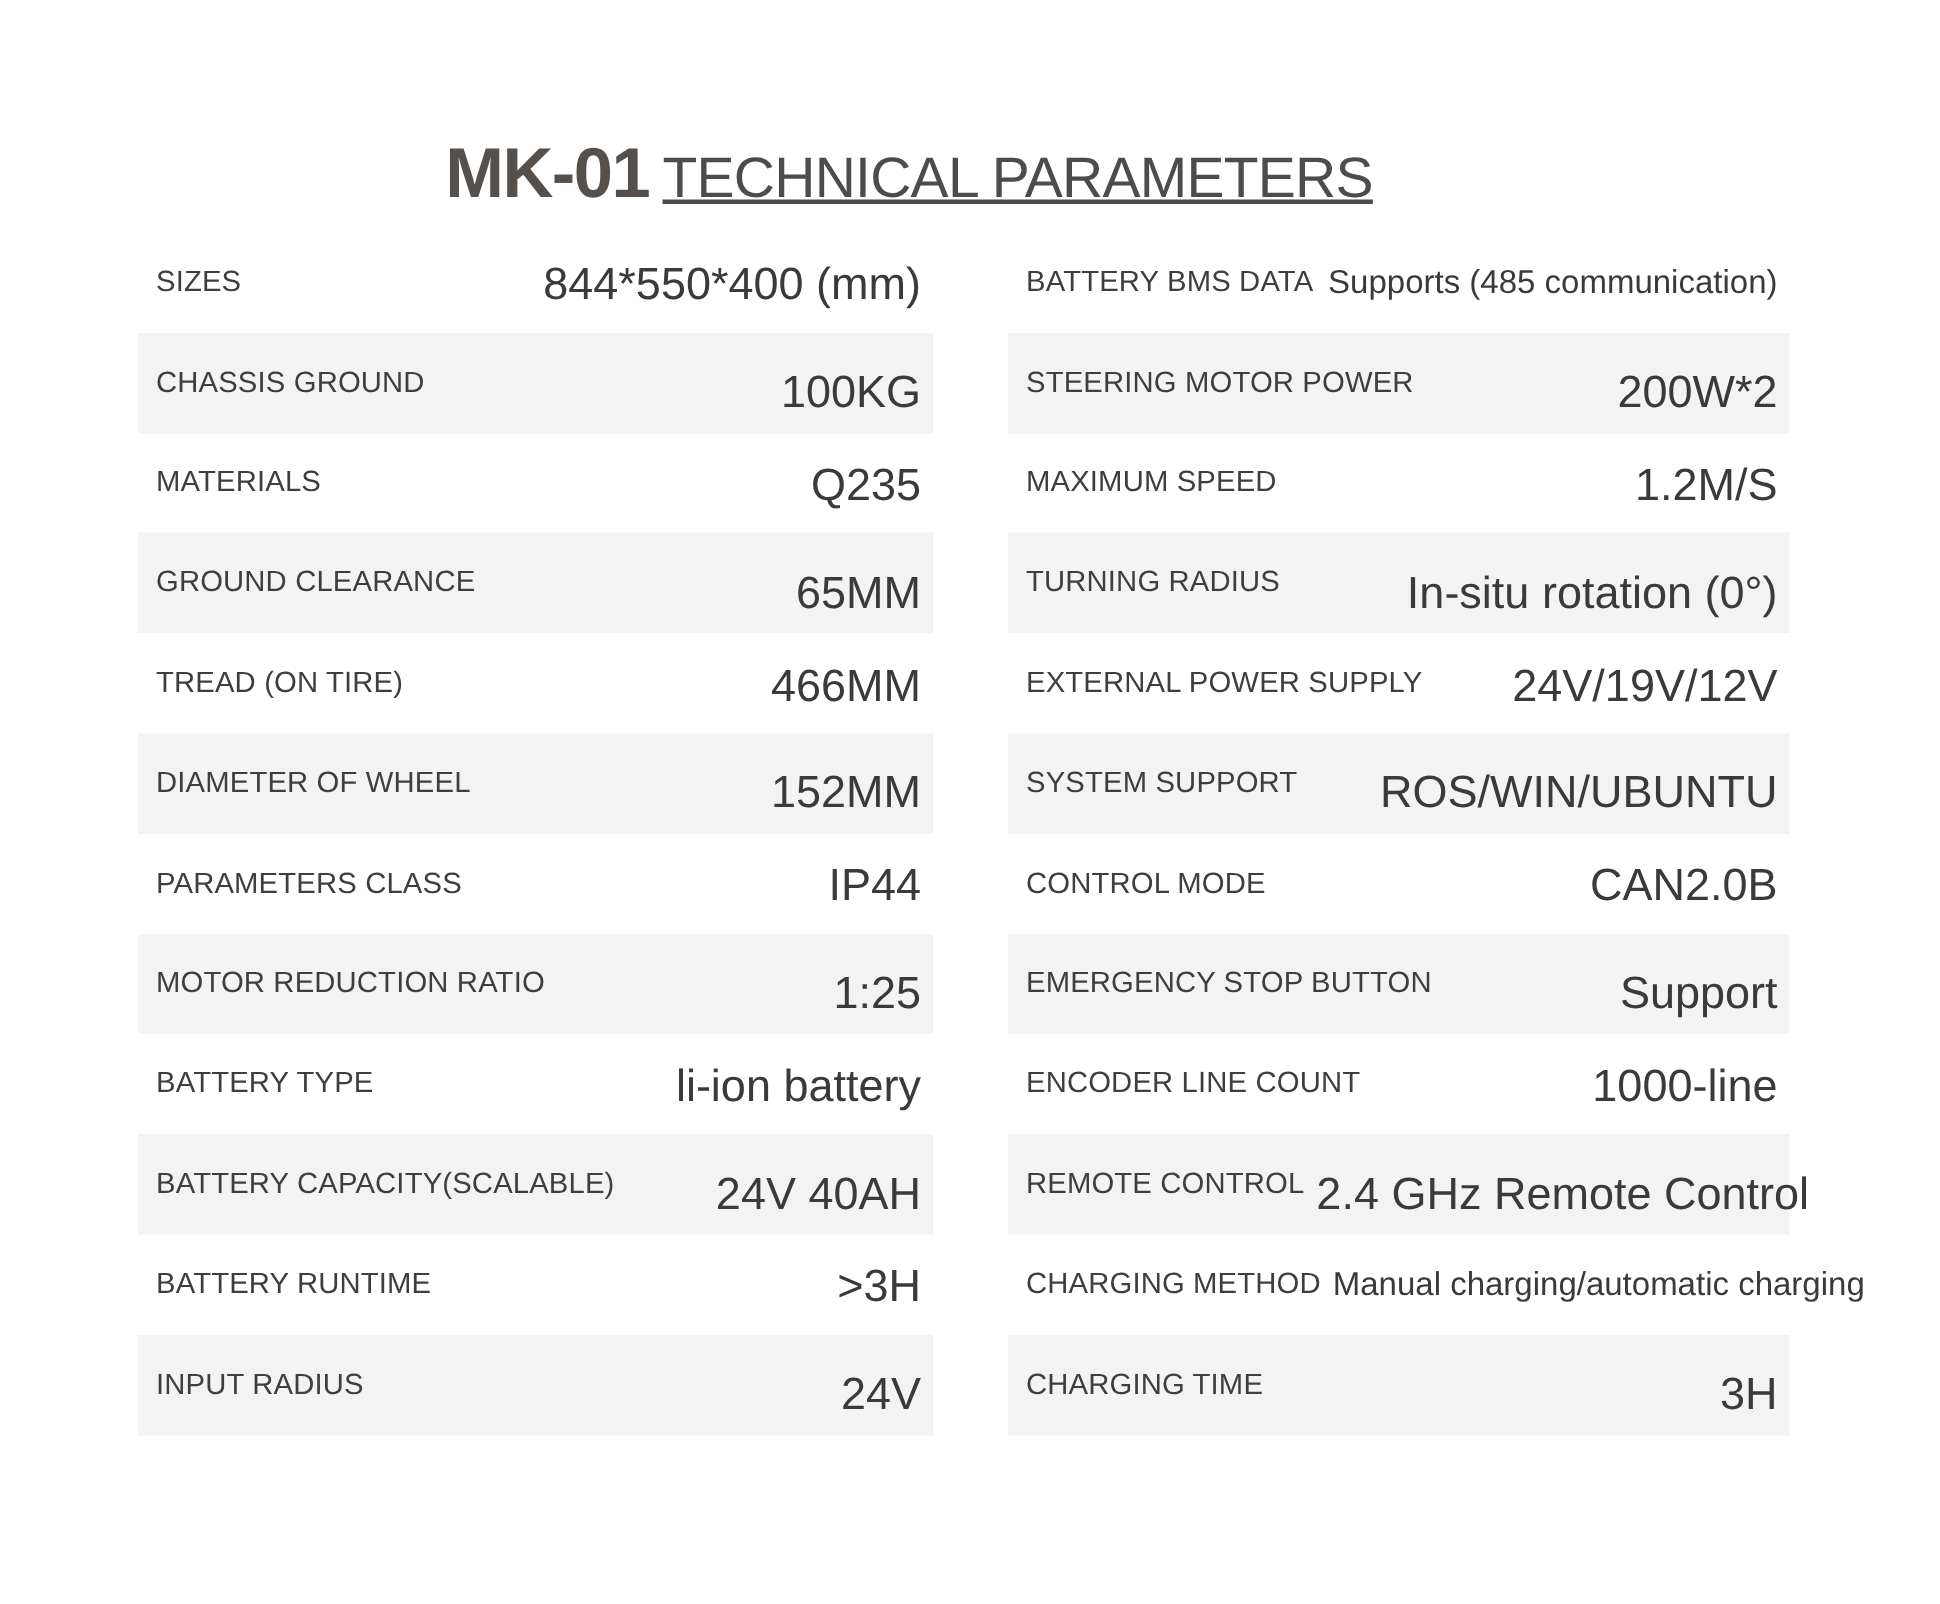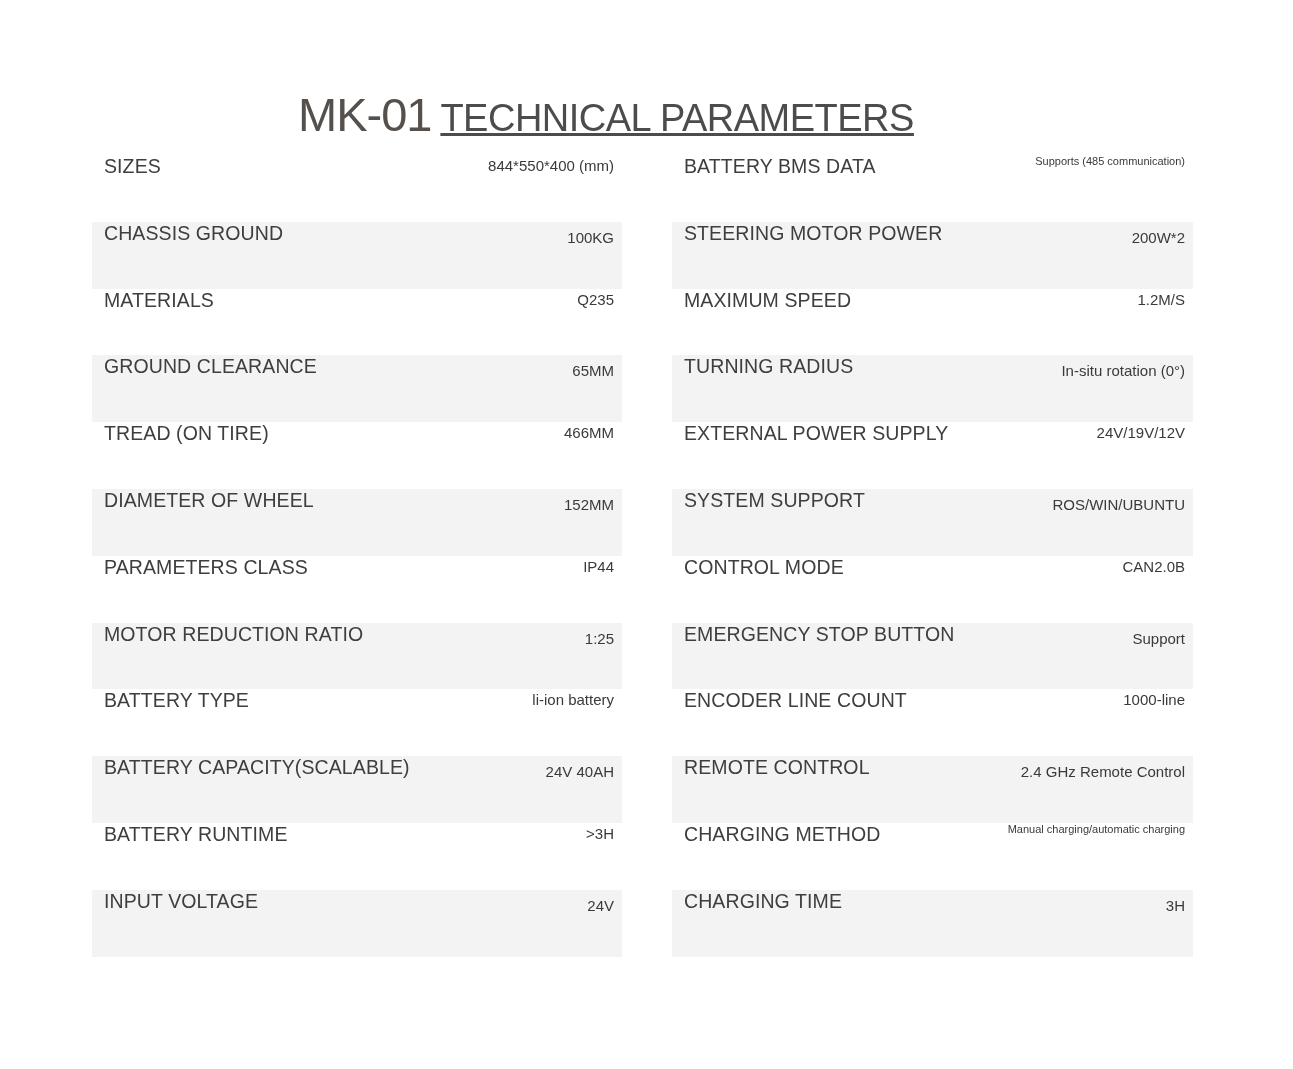--- a/index.html
+++ b/index.html
@@ -18,21 +18,21 @@
     position: absolute;
     top: 70px;
     left: 0;
     width: 1212px;
     text-align: center;
     white-space: nowrap;
     line-height: 1;
   }
   .title-model {
     font-size: 47px;
-    font-weight: 400;
+    font-weight: 700;
     letter-spacing: -1px;
     color: var(--c-title_model, #55504b);
     text-align: right;
   }
   .title-rest {
     font-size: 38px;
     font-weight: 400;
     letter-spacing: -0.5px;
     color: var(--c-title_rest, #4c4c4c);
     text-decoration: underline;
@@ -40,47 +40,48 @@
   .spec-col {
     position: absolute;
     top: 155px;
   }
   .spec-col.left  { left: 92px;  width: 530px; }
   .spec-col.right { left: 672px; width: 521px; }
   .row {
     height: 66.8px;
     box-sizing: border-box;
     display: flex;
+    align-items: center;
     justify-content: space-between;
     gap: 8px;
     padding: 0 8px 0 12px;
     background: transparent;
   }
   div.row:nth-of-type(even) {
     background: var(--c-row_shade, #f3f3f3);
   }
   .label {
     font-size: 19.5px;
     color: var(--c-label_text, #3e3e3e);
     letter-spacing: 0.1px;
     white-space: nowrap;
     flex: 0 0 auto;
   }
   .value {
-    font-size: 15px;
+    font-size: 30px;
     color: var(--c-value_text, #3a3a3a);
     white-space: nowrap;
     text-align: right;
     transform: translateY(2px);
   }
   div.row:nth-of-type(even) .value {
     transform: translateY(7px);
   }
   .value.small {
-    font-size: 11px;
+    font-size: 22px;
     transform: translateY(0);
   }
   div.row:nth-of-type(even) .value.small {
     transform: translateY(4px);
   }
 </style>
 </head>
 <body>
 
 <h1 class="page-title">
@@ -140,21 +141,21 @@
       <span class="label">BATTERY CAPACITY(SCALABLE)</span>
       <span class="value">24V 40AH</span>
     </div>
 
     <div class="row">
       <span class="label">BATTERY RUNTIME</span>
       <span class="value">&gt;3H</span>
     </div>
 
     <div class="row">
-      <span class="label">INPUT VOLTAGE</span>
+      <span class="label">INPUT RADIUS</span>
       <span class="value">24V</span>
     </div>
   </div>
 
 <div class="spec-col right">
 
     <div class="row">
       <span class="label">BATTERY BMS DATA</span>
       <span class="value small">Supports (485 communication)</span>
     </div>

